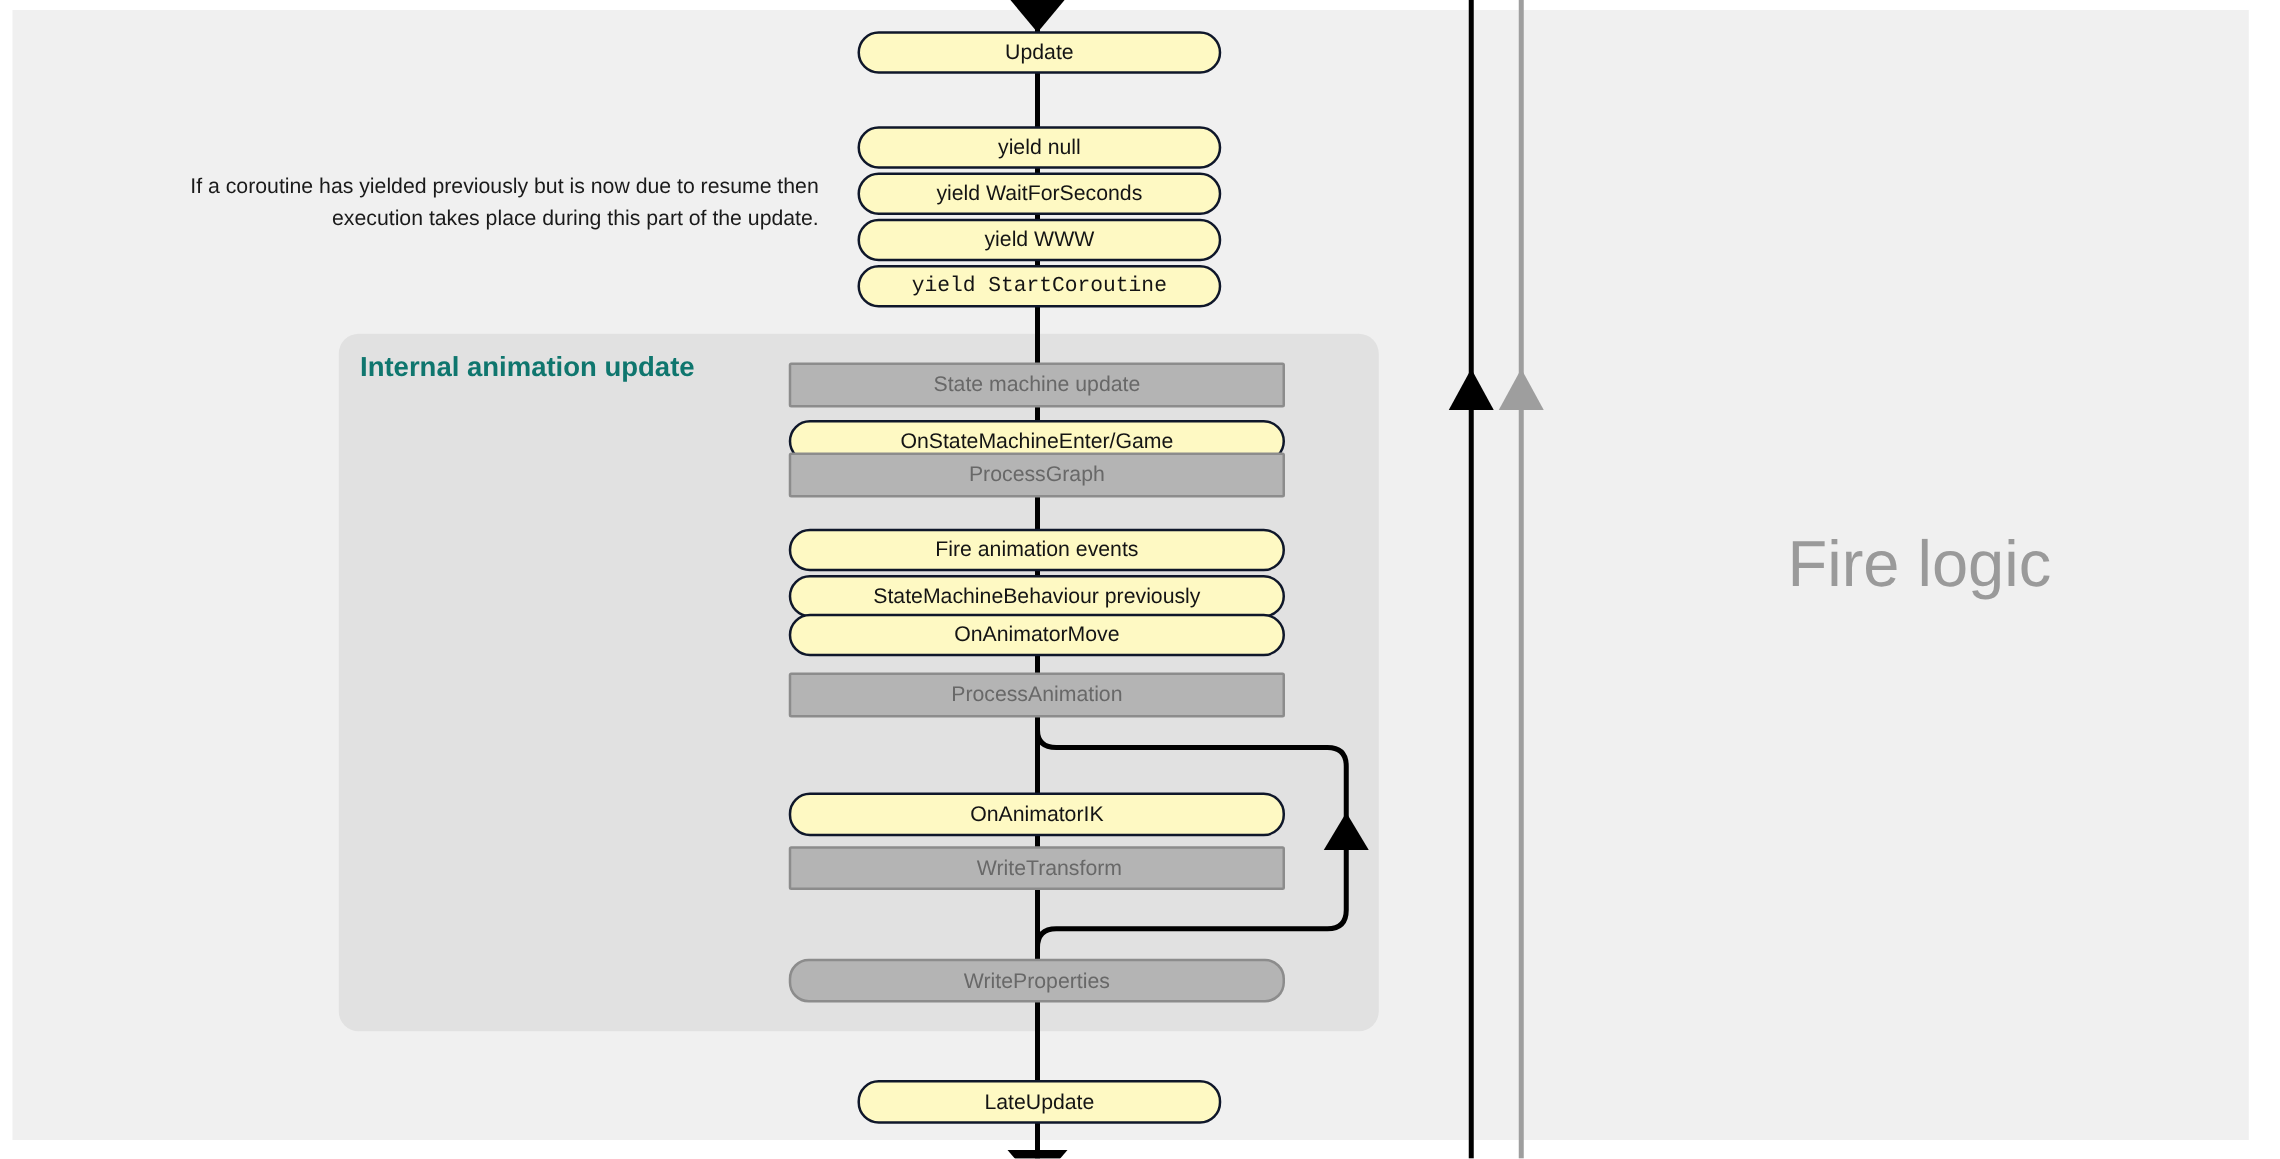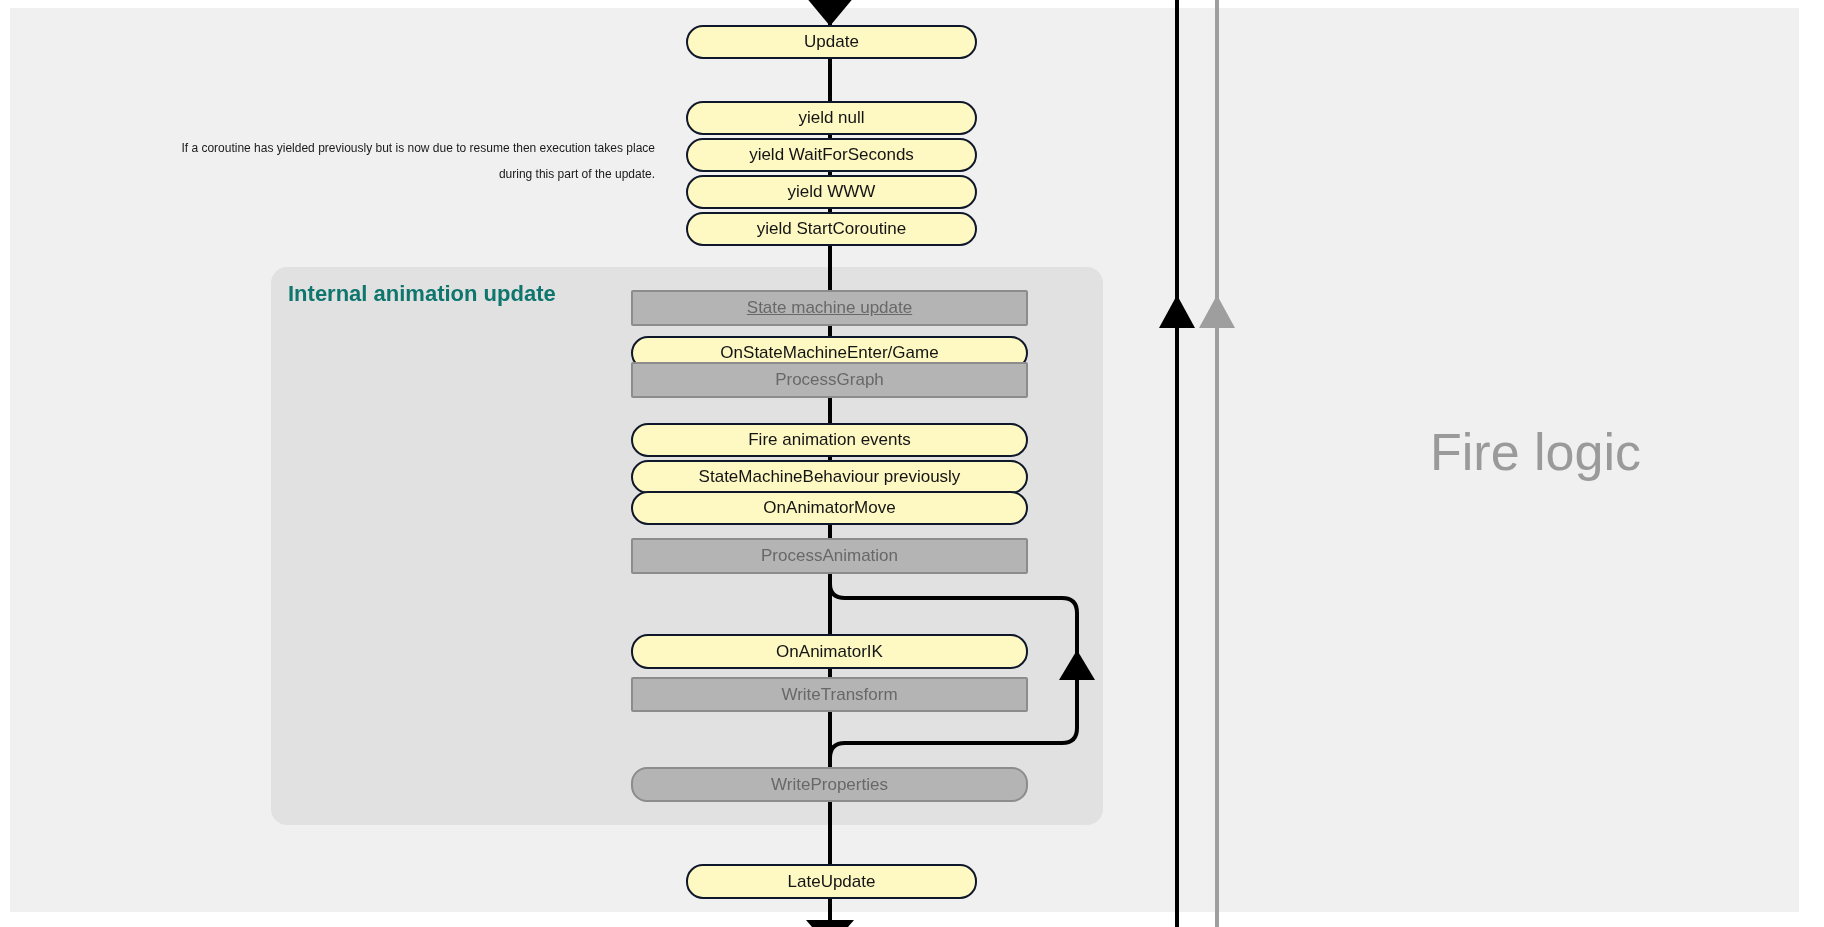--- a/index.html
+++ b/index.html
@@ -28,21 +28,21 @@
     left:686px;width:291px;height:34px;
   }
   .g-pill{left:631px;width:397px;}
   .internal{
     background:#b4b4b4;border:2px solid #8c8c8c;border-radius:2px;color:#686868;
     left:631px;width:397px;height:36px;
   }
   .internal.rounded{border-radius:16px;height:35px;}
   .note{
     position:absolute;top:136px;right:1169px;width:505px;
-    text-align:right;font-size:12px;line-height:25.5px;color:#1a1a1a;z-index:3;
+    text-align:right;font-size:17px;line-height:25.5px;color:#1a1a1a;z-index:3;
   }
   .side-label{
     position:absolute;left:1430px;top:423px;font-size:52px;line-height:58px;
     color:#9a9a9a;z-index:3;
   }
 </style>
 </head>
 <body>
 
 <div id="stage">
@@ -70,23 +70,23 @@
     <polygon points="1199,328 1235,328 1217,295" fill="#9e9e9e"></polygon>
   </svg>
 
   <div class="node pill" style="top:25px;">Update</div>
 
   <div class="note">If a coroutine has yielded previously but is now due to resume then execution takes place during this part of the update.</div>
 
   <div class="node pill" style="top:101px;">yield null</div>
   <div class="node pill" style="top:138px;">yield WaitForSeconds</div>
   <div class="node pill" style="top:175px;">yield WWW</div>
-  <div class="node pill" style="top:212px;">yield StartCoroutine</div>
+  <div class="node pill" style="top:212px;font-family:Liberation Mono, monospace;">yield StartCoroutine</div>
 
-  <div class="node internal" style="top:290px;text-decoration:underline;">State machine update</div>
+  <div class="node internal" style="top:290px;">State machine update</div>
   <div class="node pill g-pill" style="top:336px;">OnStateMachineEnter/Game</div>
   <div class="node internal" style="top:362px;">ProcessGraph</div>
   <div class="node pill g-pill" style="top:423px;">Fire animation events</div>
   <div class="node pill g-pill" style="top:460px;">StateMachineBehaviour previously</div>
   <div class="node pill g-pill" style="top:491px;">OnAnimatorMove</div>
   <div class="node internal" style="top:538px;">ProcessAnimation</div>
   <div class="node pill g-pill" style="top:634px;height:35px;">OnAnimatorIK</div>
   <div class="node internal" style="top:677px;height:35px;padding-left:20px;">WriteTransform</div>
   <div class="node internal rounded" style="top:767px;">WriteProperties</div>
 

